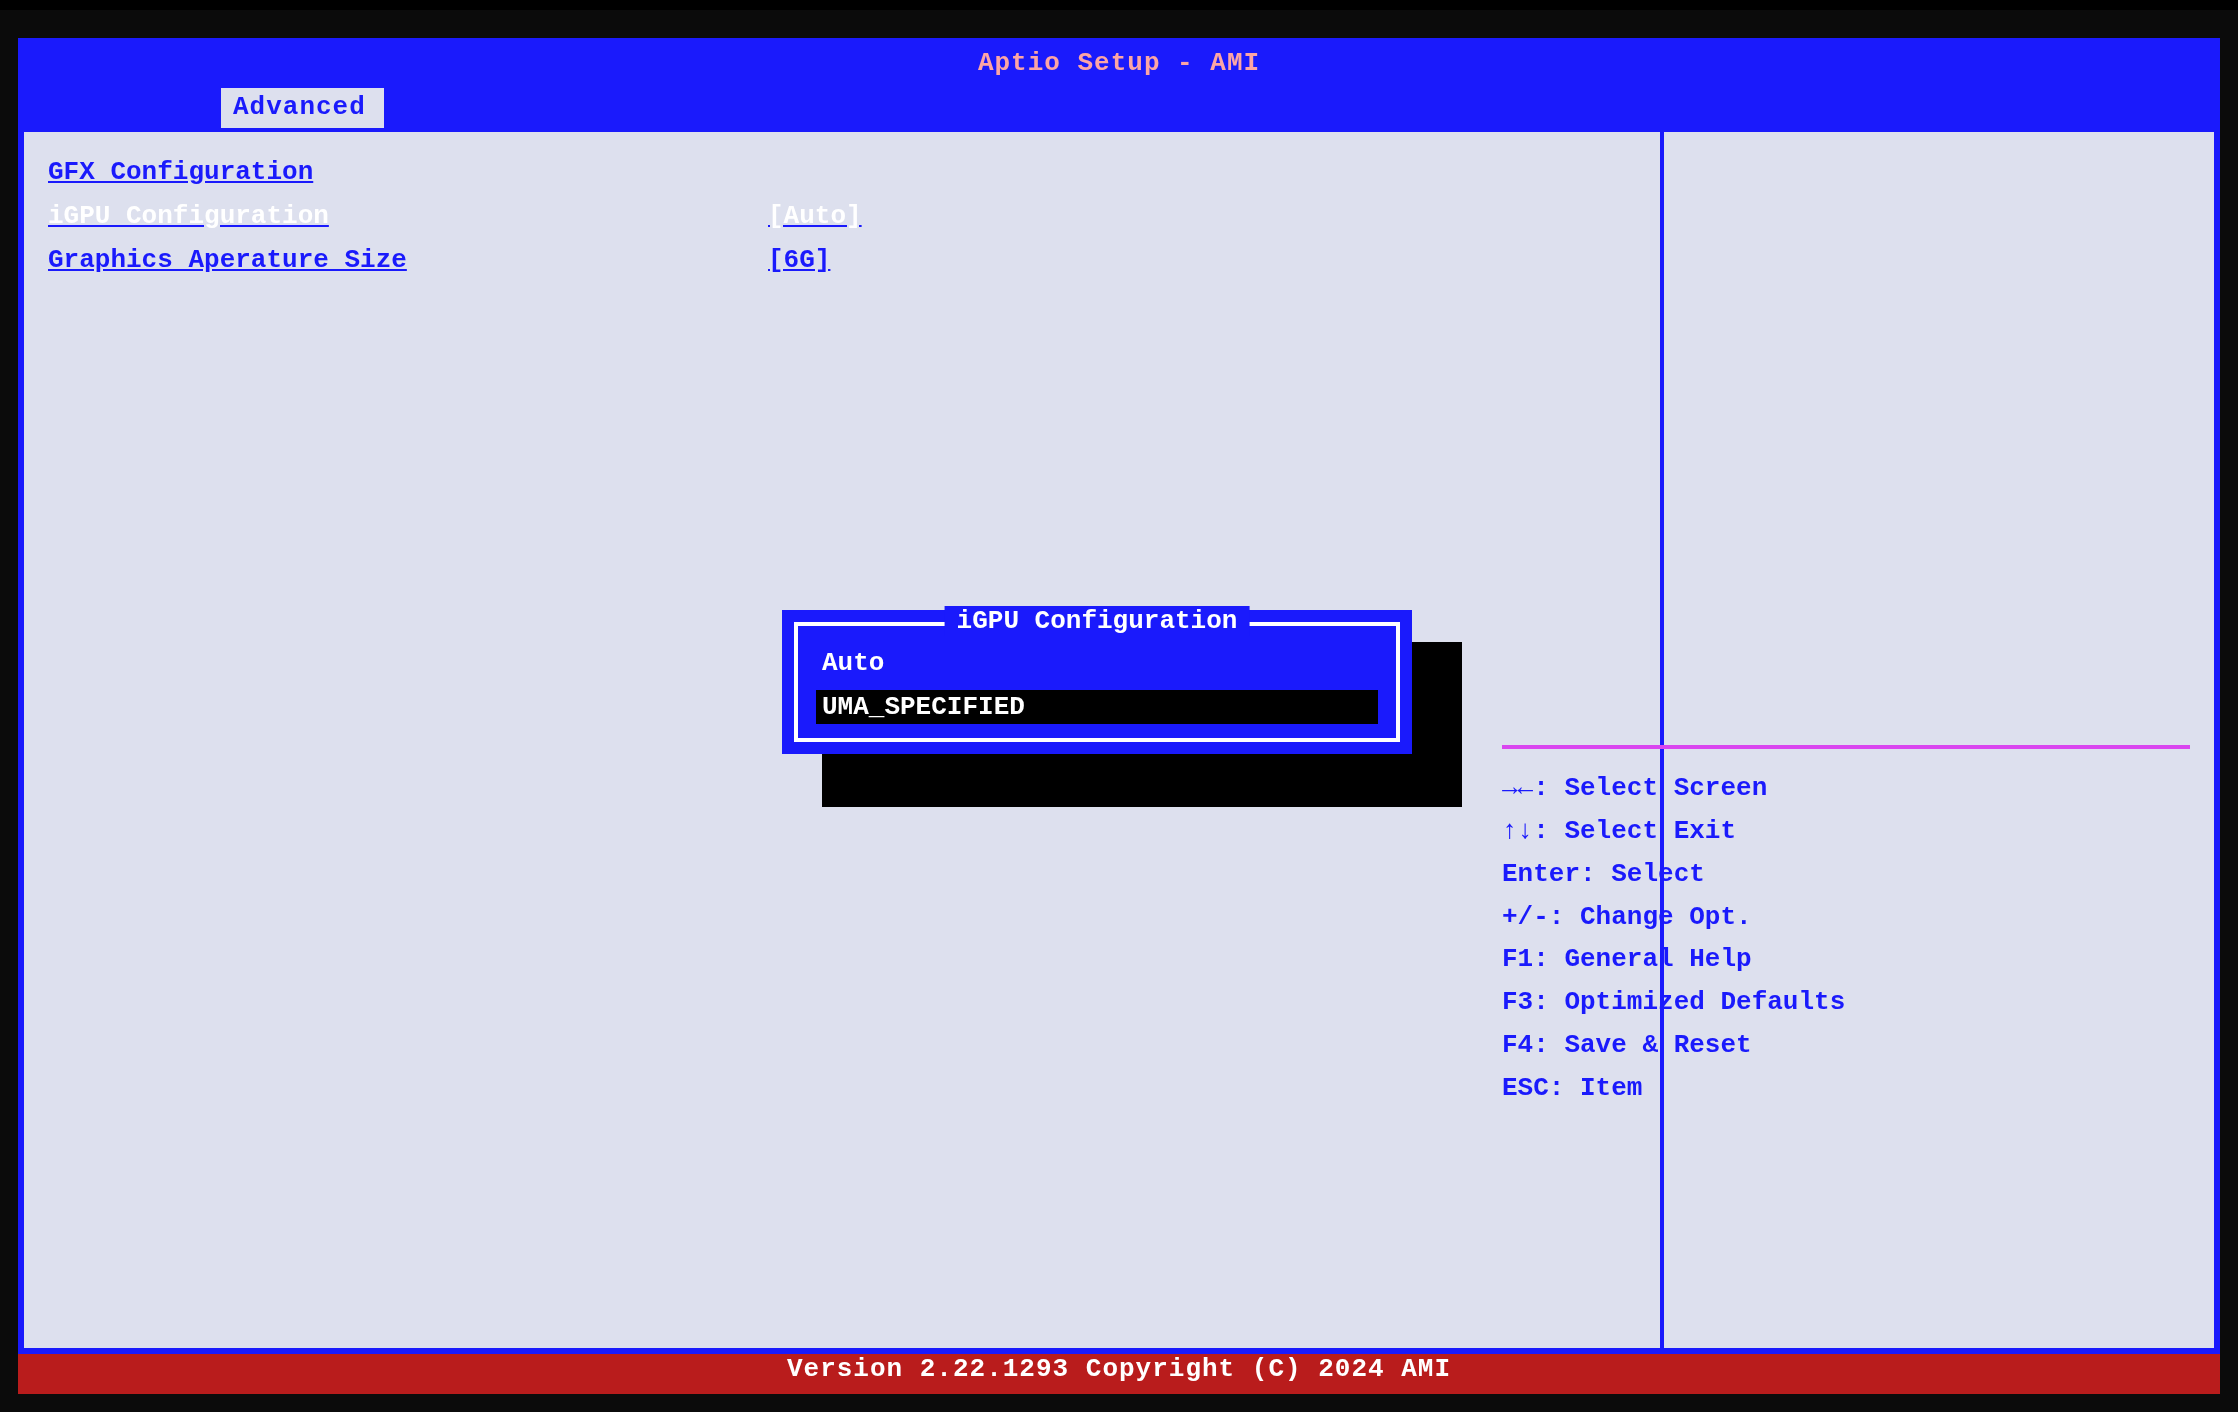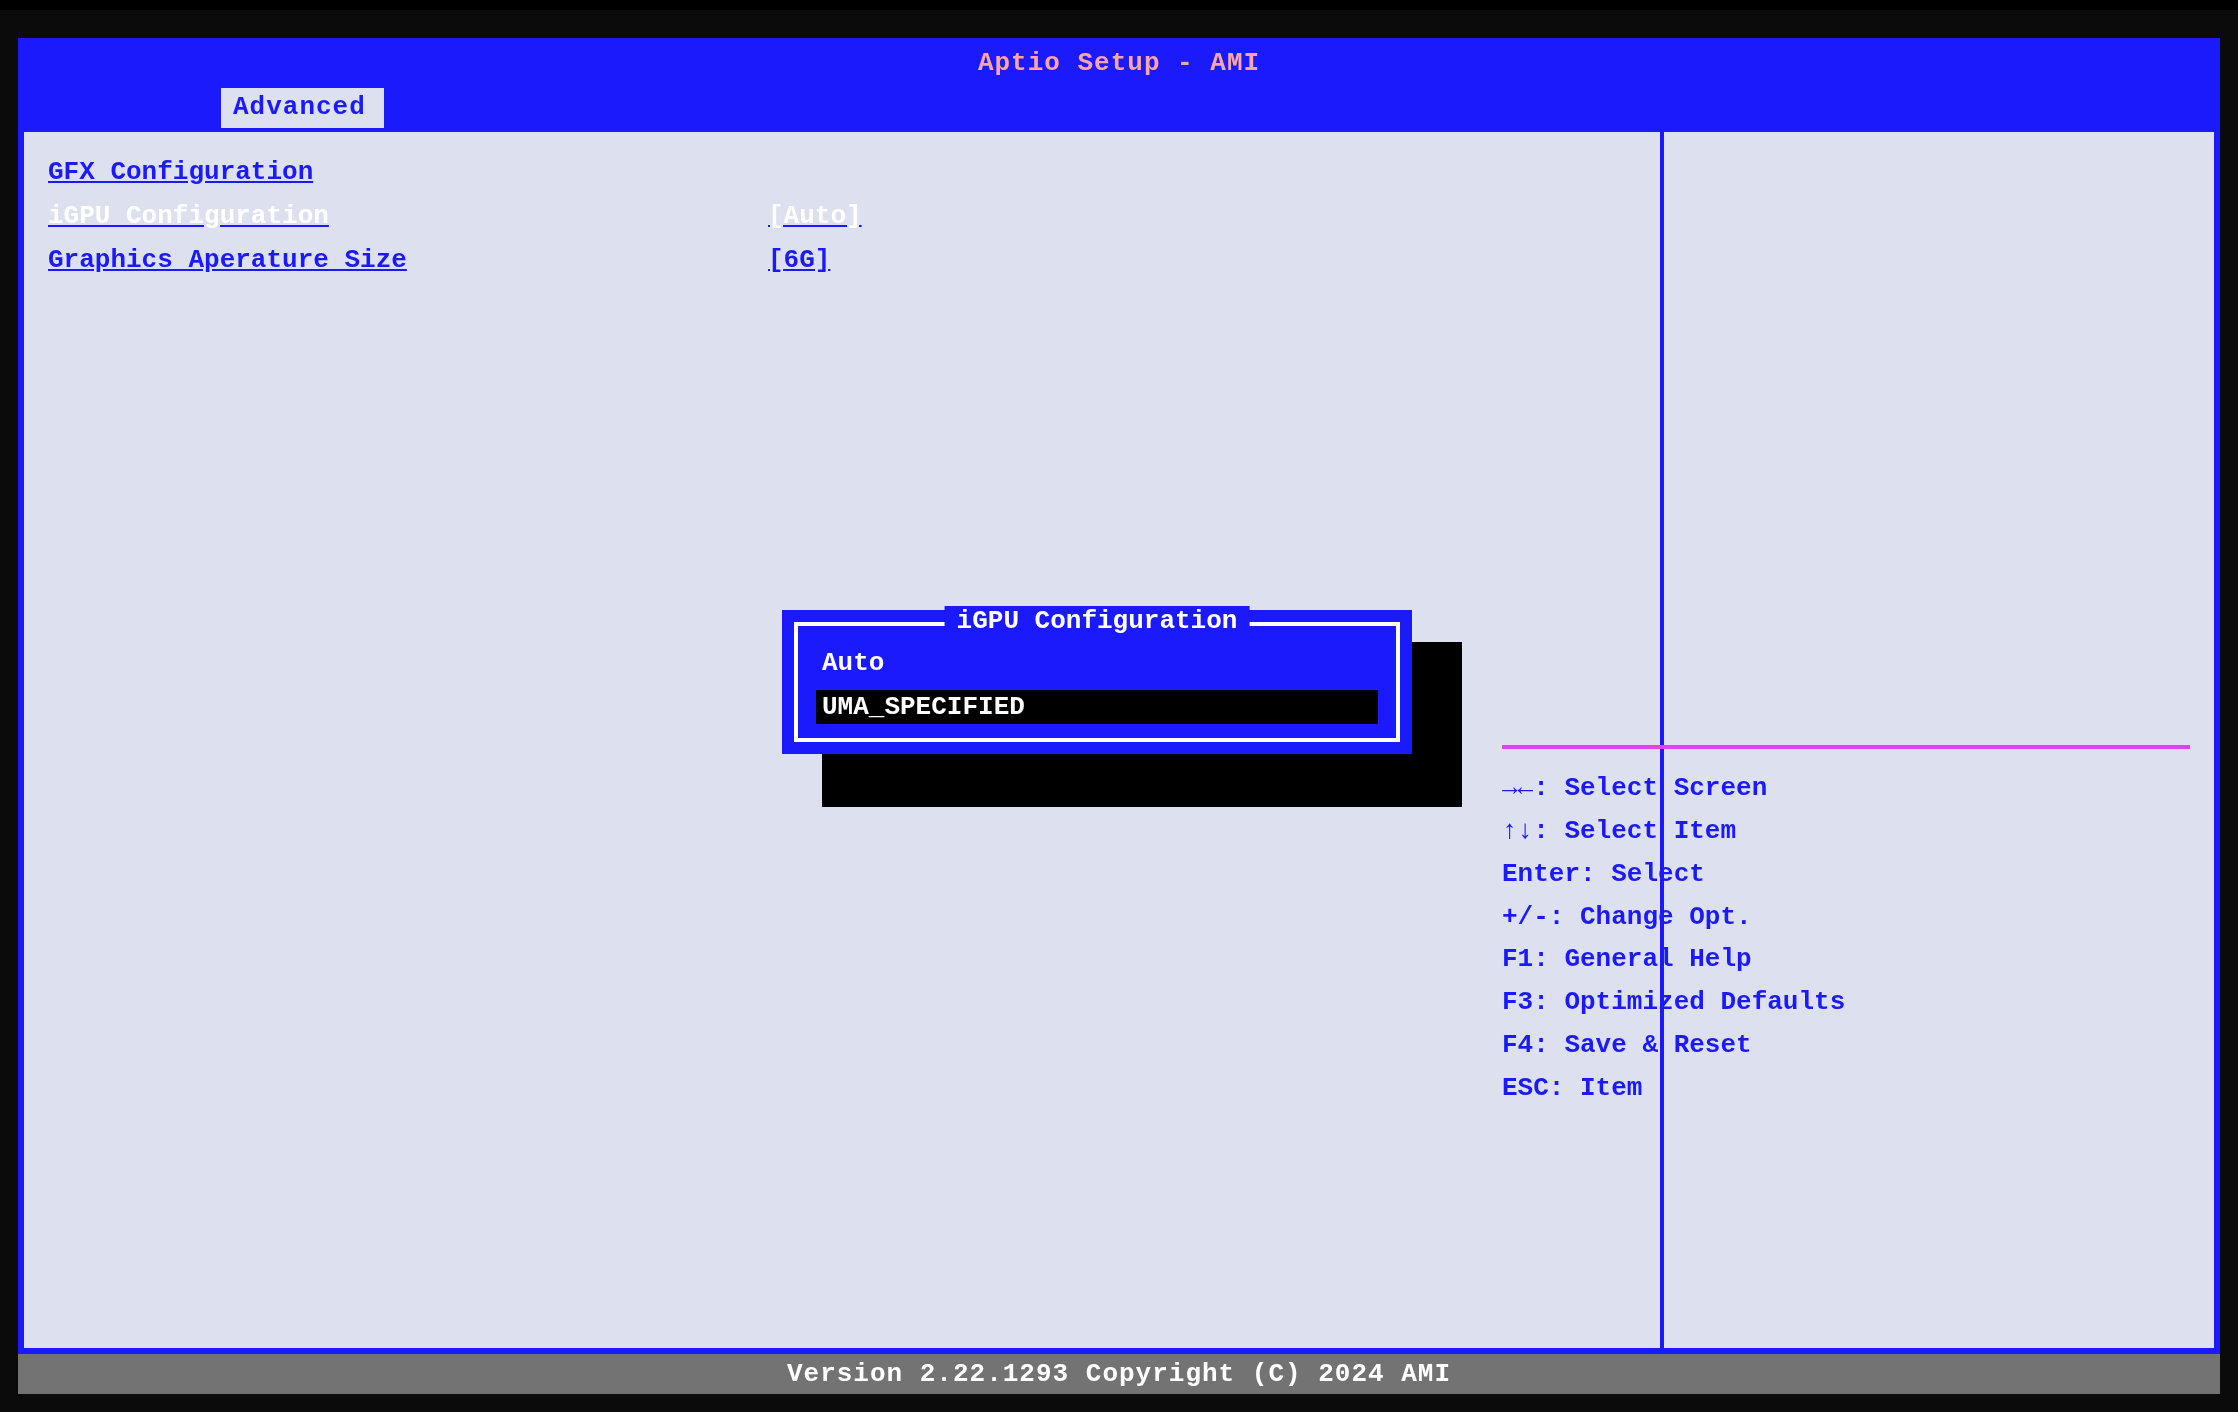--- a/index.html
+++ b/index.html
@@ -103,25 +103,24 @@
     height: 44px;
     align-items: center;
     font-weight: bold;
   }
   .row .label { width: 720px; }
   .row .value { }
   .row.heading { color: #1a1afc; }
   .row.selected { color: #fff; }
   .footer {
     height: 40px;
-    background: #737373;
+    background: #b91c1c;
     color: #fff;
     display: flex;
     justify-content: center;
-    align-items: center;
     font-weight: bold;
     letter-spacing: 1px;
   }
 
   
   .popup-shadow {
     position: absolute;
     left: 798px;
     top: 510px;
     width: 640px;
@@ -199,21 +198,21 @@
         </div>
       </div>
 
       <div class="right-panel">
         <div style="flex:1"></div>
         <div class="keylist">
           <div class="keyrow">
               <span class="k">→←: Select Screen</span>
             </div>
           <div class="keyrow">
-              <span class="k">↑↓: Select Item</span>
+              <span class="k">↑↓: Select Exit</span>
             </div>
           <div class="keyrow">
               <span class="k">Enter: Select</span>
             </div>
           <div class="keyrow">
               <span class="k">+/-: Change Opt.</span>
             </div>
           <div class="keyrow">
               <span class="k">F1: General Help</span>
             </div>

